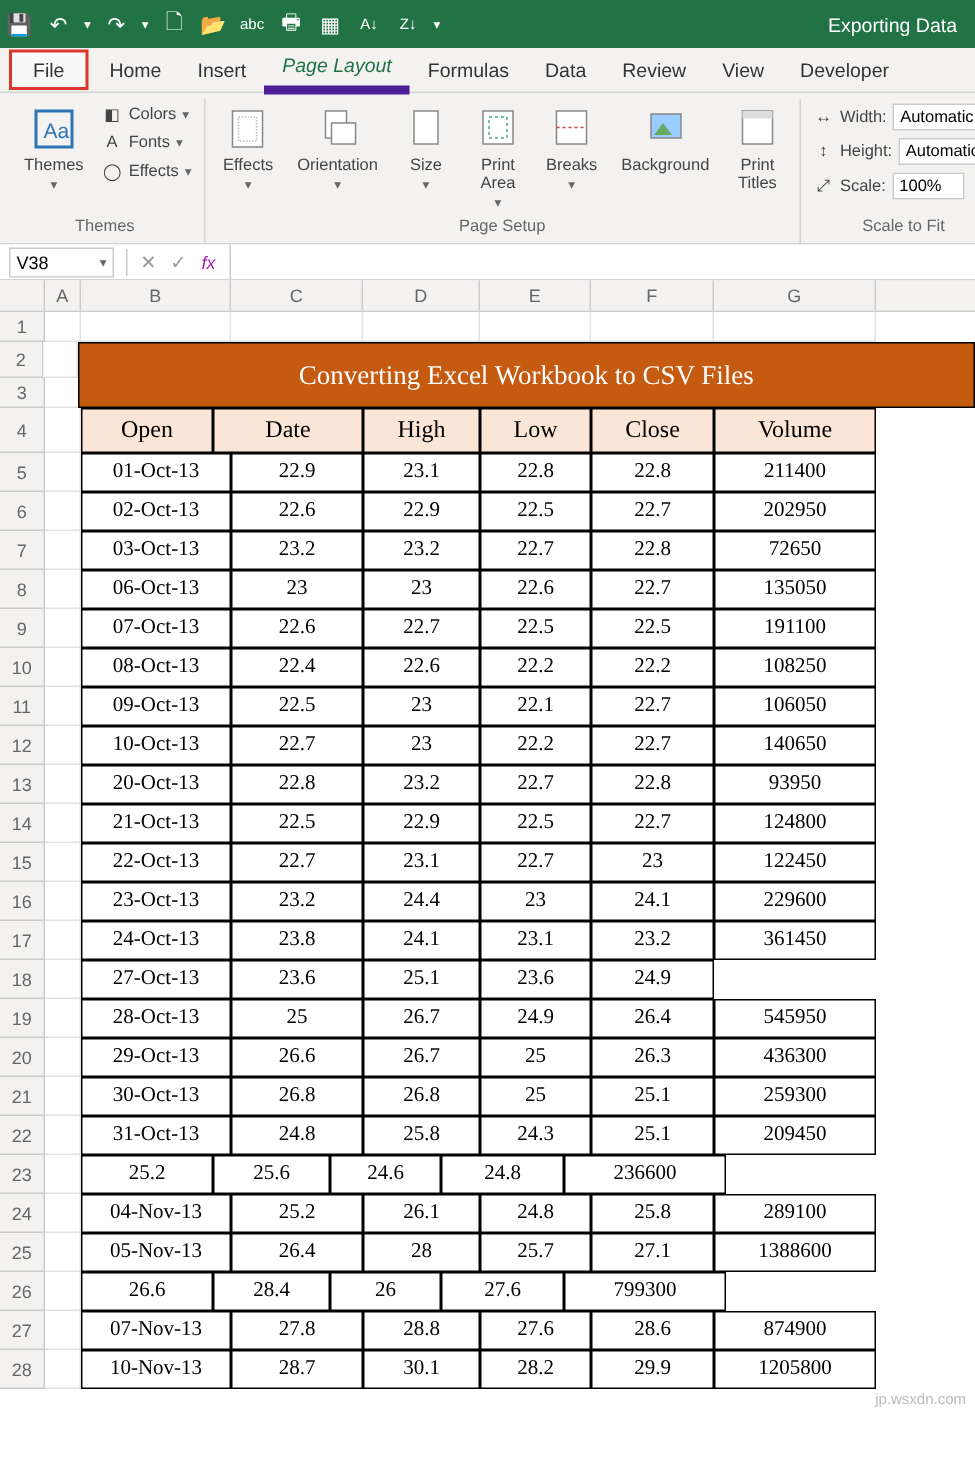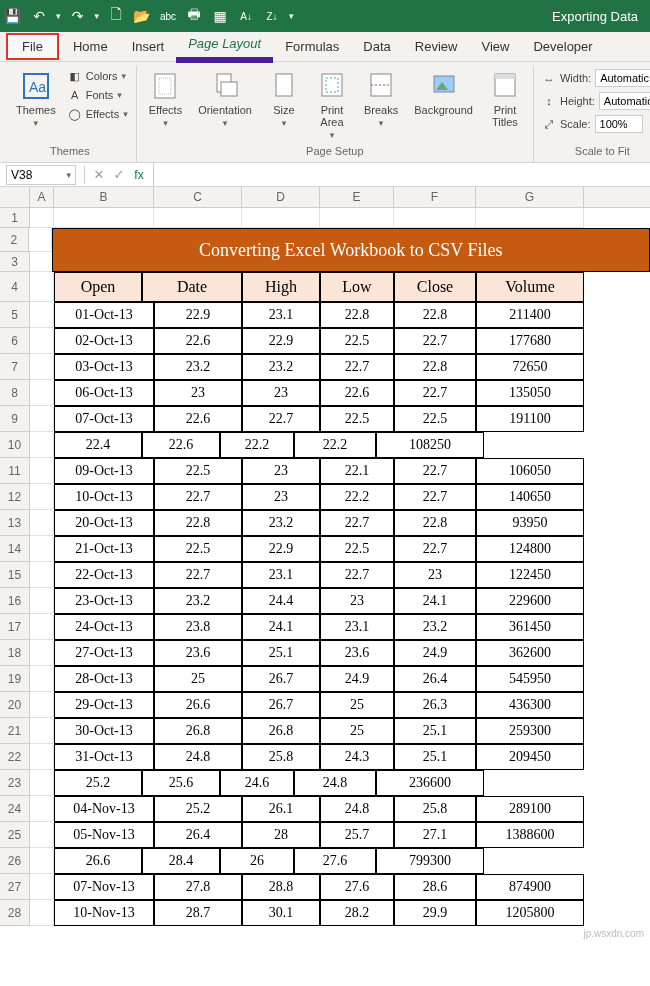--- a/index.html
+++ b/index.html
@@ -29,21 +29,21 @@
 .small-item { display: flex; align-items: center; gap: 4px; cursor: pointer; padding: 1px 2px; }
 .small-icon { width: 14px; height: 14px; display: flex; align-items: center; justify-content: center; }
 .scale-row { display: flex; align-items: center; gap: 4px; font-size: 11px; color: #444; padding: 1px 2px; }
 .scale-input { width: 64px; font-size: 11px; border: 1px solid #ccc; background: #fff; padding: 1px 4px; height: 18px; }
 
 
 .fbar { display: flex; align-items: center; border-bottom: 1px solid #d4d4d4; height: 24px; background: #fff; }
 .namebox { width: 70px; border: 1px solid #ccc; margin: 2px 4px 2px 6px; font-size: 12px; padding: 2px 4px; display: flex; justify-content: space-between; align-items: center; }
 .fbar-sep { width: 1px; height: 18px; background: #ccc; margin: 0 4px; }
 .fbar-btn { width: 20px; text-align: center; color: #999; font-size: 13px; cursor: pointer; }
-.fx { font-size: 12px; color: #15803d; }
+.fx { font-style: italic; font-size: 12px; color: #a21caf; }
 
 
 .sheet { position: relative; }
 .colheads { display: flex; background: #f3f2f1; border-bottom: 1px solid #ccc; }
 .corner { width: 30px; height: 20px; border-right: 1px solid #ccc; background: #f3f2f1; }
 .ch { height: 20px; border-right: 1px solid #ccc; display: flex; align-items: center; justify-content: center; font-size: 12px; color: #666; background: #f3f2f1; }
 .rows { }
 .row { display: flex; }
 .rh { width: 30px; border-right: 1px solid #ccc; border-bottom: 1px solid #ccc; display: flex; align-items: center; justify-content: center; font-size: 12px; color: #666; background: #f3f2f1; }
 .cell { border-right: 1px solid #e0e0e0; border-bottom: 1px solid #e0e0e0; height: 26px; display: flex; align-items: center; justify-content: center; font-size: 14px; color: #333; background: #fff; }
@@ -304,21 +304,21 @@
         <div class="td c-G">211400</div>
       </div>
       <div class="row">
         <div class="rh">6</div>
         <div class="cell c-A"></div>
         <div class="td c-B">02-Oct-13</div>
         <div class="td c-C">22.6</div>
         <div class="td c-D">22.9</div>
         <div class="td c-E">22.5</div>
         <div class="td c-F">22.7</div>
-        <div class="td c-G">177680</div>
+        <div class="td c-G">202950</div>
       </div>
       <div class="row">
         <div class="rh">7</div>
         <div class="cell c-A"></div>
         <div class="td c-B">03-Oct-13</div>
         <div class="td c-C">23.2</div>
         <div class="td c-D">23.2</div>
         <div class="td c-E">22.7</div>
         <div class="td c-F">22.8</div>
         <div class="td c-G">72650</div>
@@ -339,20 +339,21 @@
         <div class="td c-B">07-Oct-13</div>
         <div class="td c-C">22.6</div>
         <div class="td c-D">22.7</div>
         <div class="td c-E">22.5</div>
         <div class="td c-F">22.5</div>
         <div class="td c-G">191100</div>
       </div>
       <div class="row">
         <div class="rh">10</div>
         <div class="cell c-A"></div>
+        <div class="td c-B">08-Oct-13</div>
         <div class="td c-C">22.4</div>
         <div class="td c-D">22.6</div>
         <div class="td c-E">22.2</div>
         <div class="td c-F">22.2</div>
         <div class="td c-G">108250</div>
       </div>
       <div class="row">
         <div class="rh">11</div>
         <div class="cell c-A"></div>
         <div class="td c-B">09-Oct-13</div>
@@ -423,21 +424,20 @@
         <div class="td c-G">361450</div>
       </div>
       <div class="row">
         <div class="rh">18</div>
         <div class="cell c-A"></div>
         <div class="td c-B">27-Oct-13</div>
         <div class="td c-C">23.6</div>
         <div class="td c-D">25.1</div>
         <div class="td c-E">23.6</div>
         <div class="td c-F">24.9</div>
-        <div class="td c-G">362600</div>
       </div>
       <div class="row">
         <div class="rh">19</div>
         <div class="cell c-A"></div>
         <div class="td c-B">28-Oct-13</div>
         <div class="td c-C">25</div>
         <div class="td c-D">26.7</div>
         <div class="td c-E">24.9</div>
         <div class="td c-F">26.4</div>
         <div class="td c-G">545950</div>

